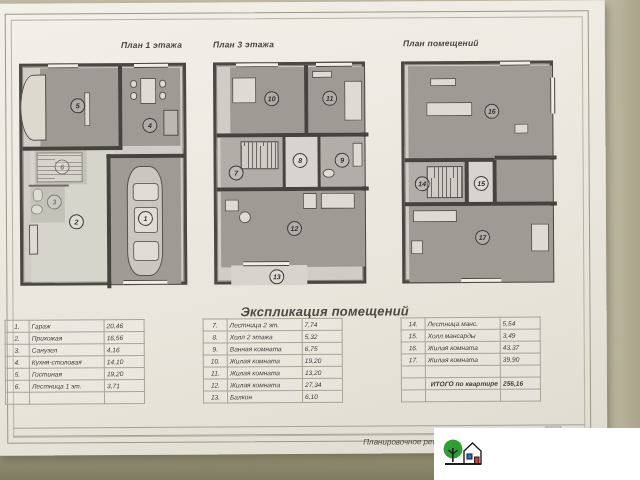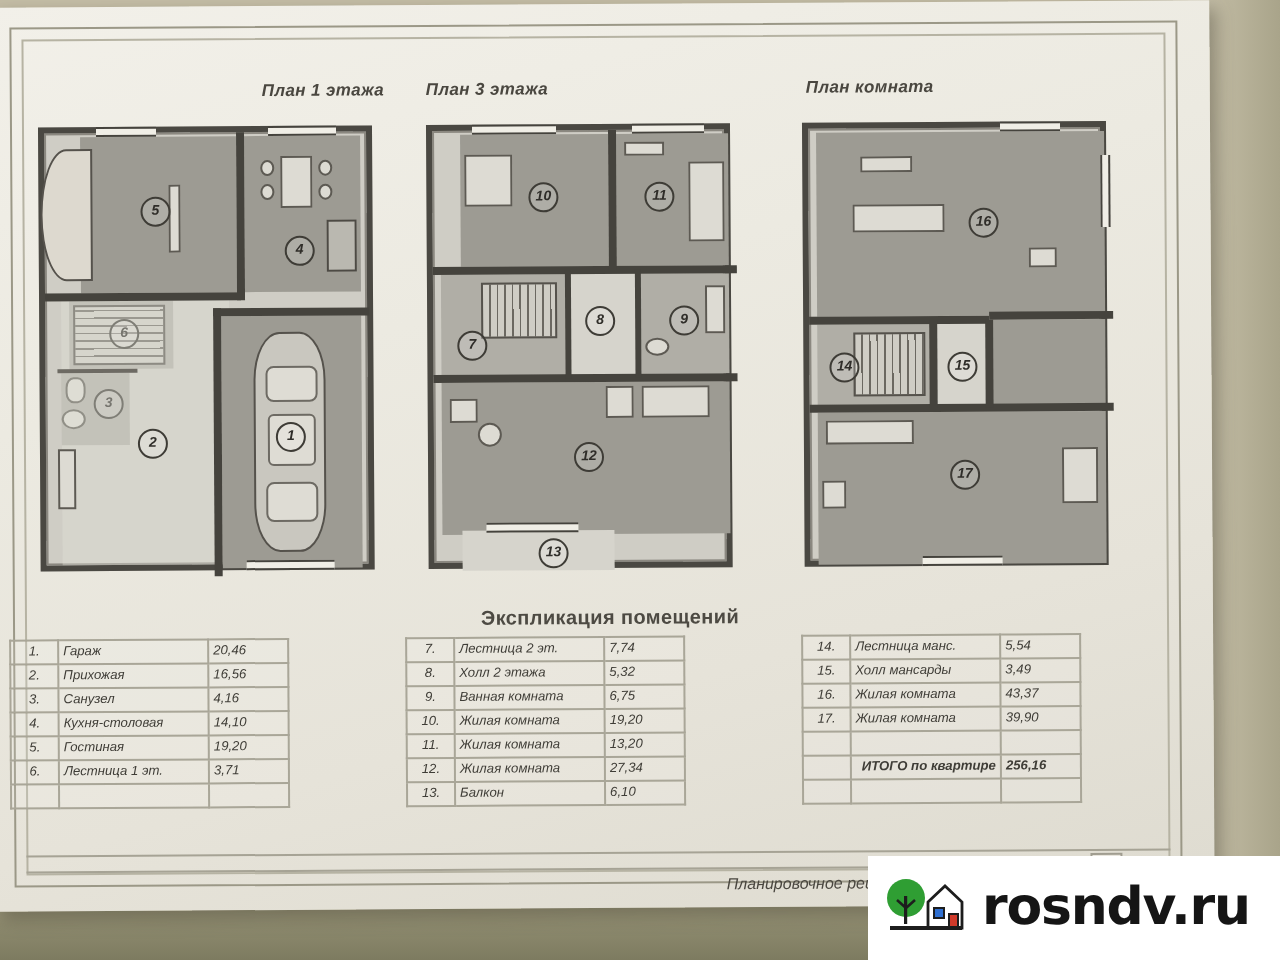--- a/index.html
+++ b/index.html
@@ -62,21 +62,21 @@
       border-bottom:1px solid #45433d;box-sizing:border-box;}
   .win-v{position:absolute;background:#f0eee6;border-left:1px solid #45433d;
       border-right:1px solid #45433d;box-sizing:border-box;}
   .car{position:absolute;border:1px solid #55524c;border-radius:13px/24px;
       background:#c9c7bf;box-sizing:border-box;}
   .car i{position:absolute;display:block;background:#dedcd4;border:1px solid #6d6a63;
       box-sizing:border-box;}
   .bay{position:absolute;border:1px solid #55524c;background:#ddd9cf;box-sizing:border-box;}
 
   
-  .expo-title{position:absolute;font-weight:bold;font-size:10px;
+  .expo-title{position:absolute;font-style:italic;font-weight:bold;font-size:13px;
       color:#4d4a43;letter-spacing:.2px;}
   table.expo{position:absolute;border-collapse:collapse;table-layout:fixed;}
   table.expo td{border:1px solid #a9a698;font-size:6.6px;font-style:italic;
       color:#3f3d37;height:11px;padding:0 2px;white-space:nowrap;overflow:hidden;
       background:rgba(255,255,255,.12);}
   td.c-no{width:19px;text-align:center;}
   td.c-nm{width:70px;}
   td.c-ar{width:35px;text-align:left;padding-left:5px;}
   td.total{font-weight:bold;text-align:right;padding-right:3px;}
   td.total-v{font-weight:bold;}
@@ -101,23 +101,23 @@
 <div id="root">
 
   <div class="desk"></div>
   <div class="desk-right"></div>
   <div class="desk-bottom"></div>
 
   <div class="sheet">
     <div class="frame-outer"></div>
     <div class="frame-inner"></div>
 
-    <span class="plan-title" style="left:136px;top:37px;">План 1 этажа</span>
+    <span class="plan-title" style="left:126px;top:37px;">План 1 этажа</span>
     <span class="plan-title" style="left:218px;top:37px;">План 3 этажа</span>
-    <span class="plan-title" style="left:408px;top:37px;">План  комната</span>
+    <span class="plan-title" style="left:408px;top:37px;">План  помещений</span>
 
     <div class="plan" style="left:24px;top:60px;width:167px;height:222px;">
 
       <div class="room r-dark" style="left:18px;top:2px;width:78px;height:78px;"></div>
       <div class="bay" style="left:-2px;top:8px;width:26px;height:66px;border-radius:60% 0 0 60%;"></div>
       <div class="furn" style="left:62px;top:26px;width:6px;height:34px;"></div>
       <span class="num" style="left:48px;top:32px;">5</span>
 
       <div class="room r-dark" style="left:100px;top:2px;width:58px;height:78px;"></div>
       <div class="furn" style="left:118px;top:12px;width:16px;height:26px;"></div>
@@ -366,16 +366,15 @@
   <div class="wm">
     <svg width="46" height="34" viewBox="0 0 46 34">
       <circle cx="13" cy="12" r="9.5" fill="#2f9e33"></circle>
       <rect x="12" y="11" width="1.6" height="14" fill="#1d1d1d"></rect>
       <path d="M13 17 L8.5 13 M13 17 L17.5 13" stroke="#1d1d1d" stroke-width="1.3" fill="none"></path>
       <path d="M24 14 L32.5 6 L41 14 L41 27 L24 27 Z" fill="#ffffff" stroke="#1d1d1d" stroke-width="1.4"></path>
       <rect x="27" y="17" width="5" height="5" fill="#2f6fd0" stroke="#1d1d1d" stroke-width="1"></rect>
       <rect x="34.5" y="20" width="4.5" height="7" fill="#d03a2a" stroke="#1d1d1d" stroke-width="1"></rect>
       <rect x="5" y="26" width="36" height="2" fill="#1d1d1d"></rect>
     </svg>
-    <span class="wm-txt">rosndv.ru</span>
   </div>
 
 </div>
 
 </body></html>

